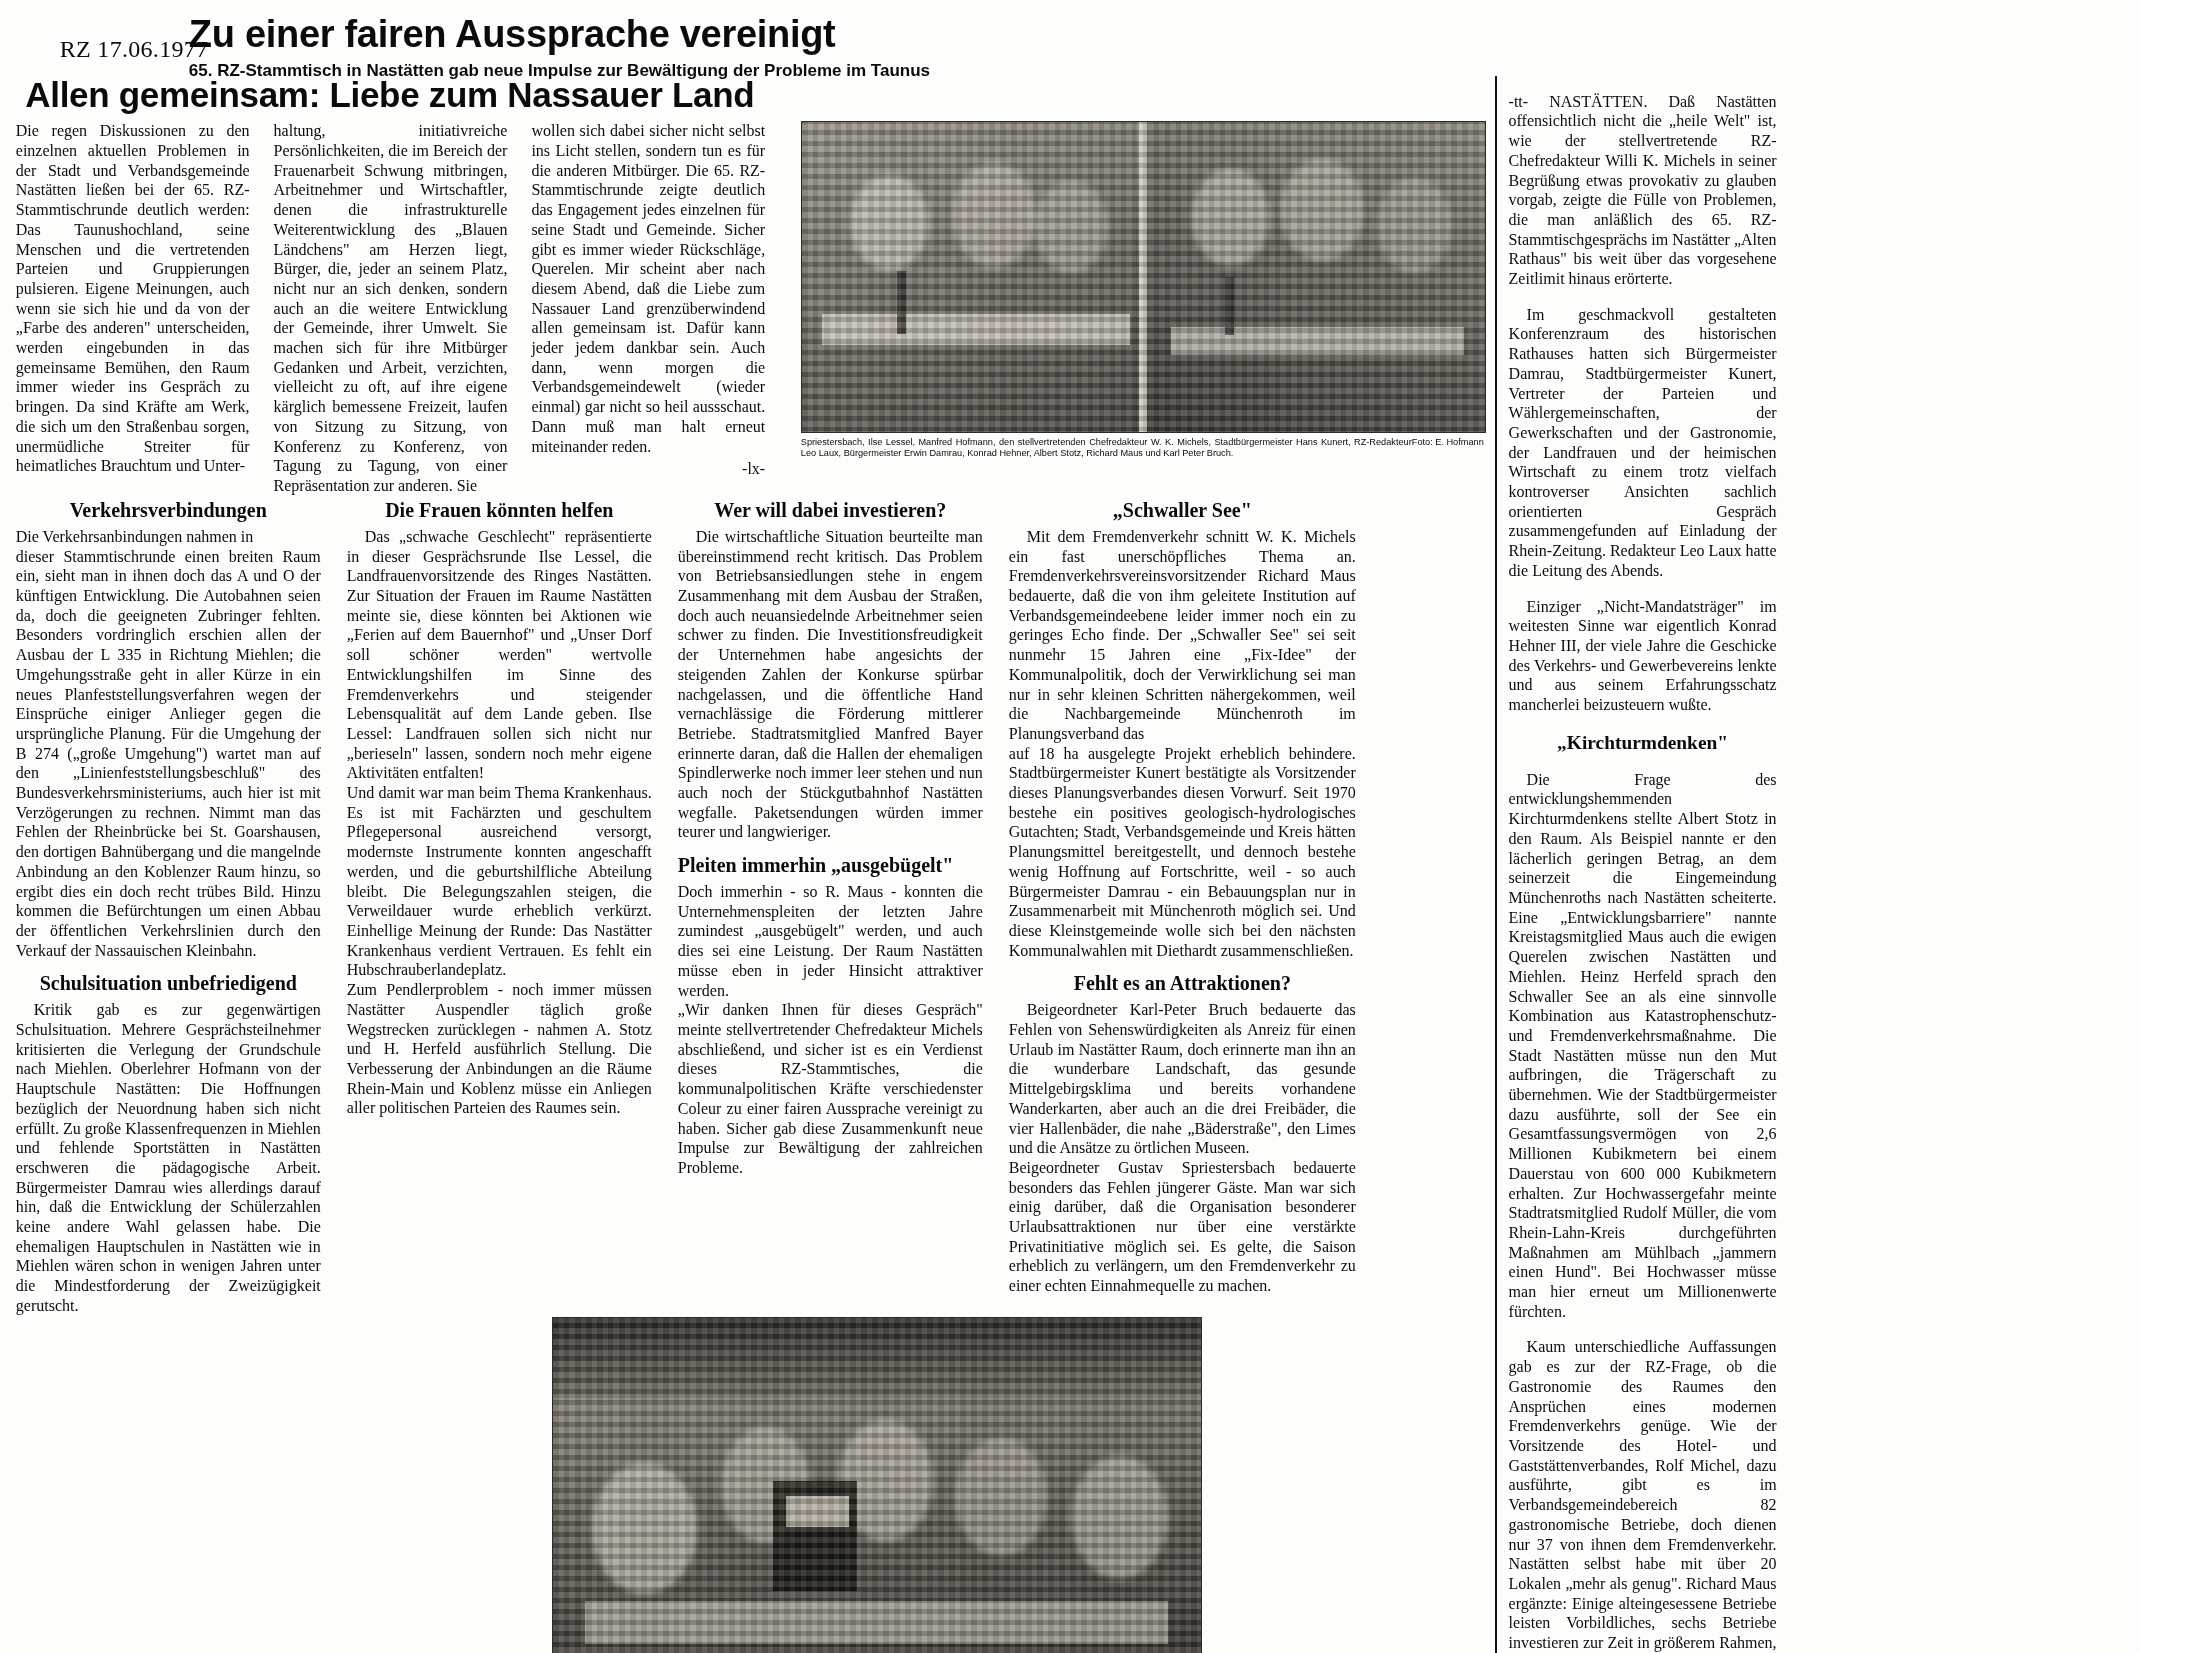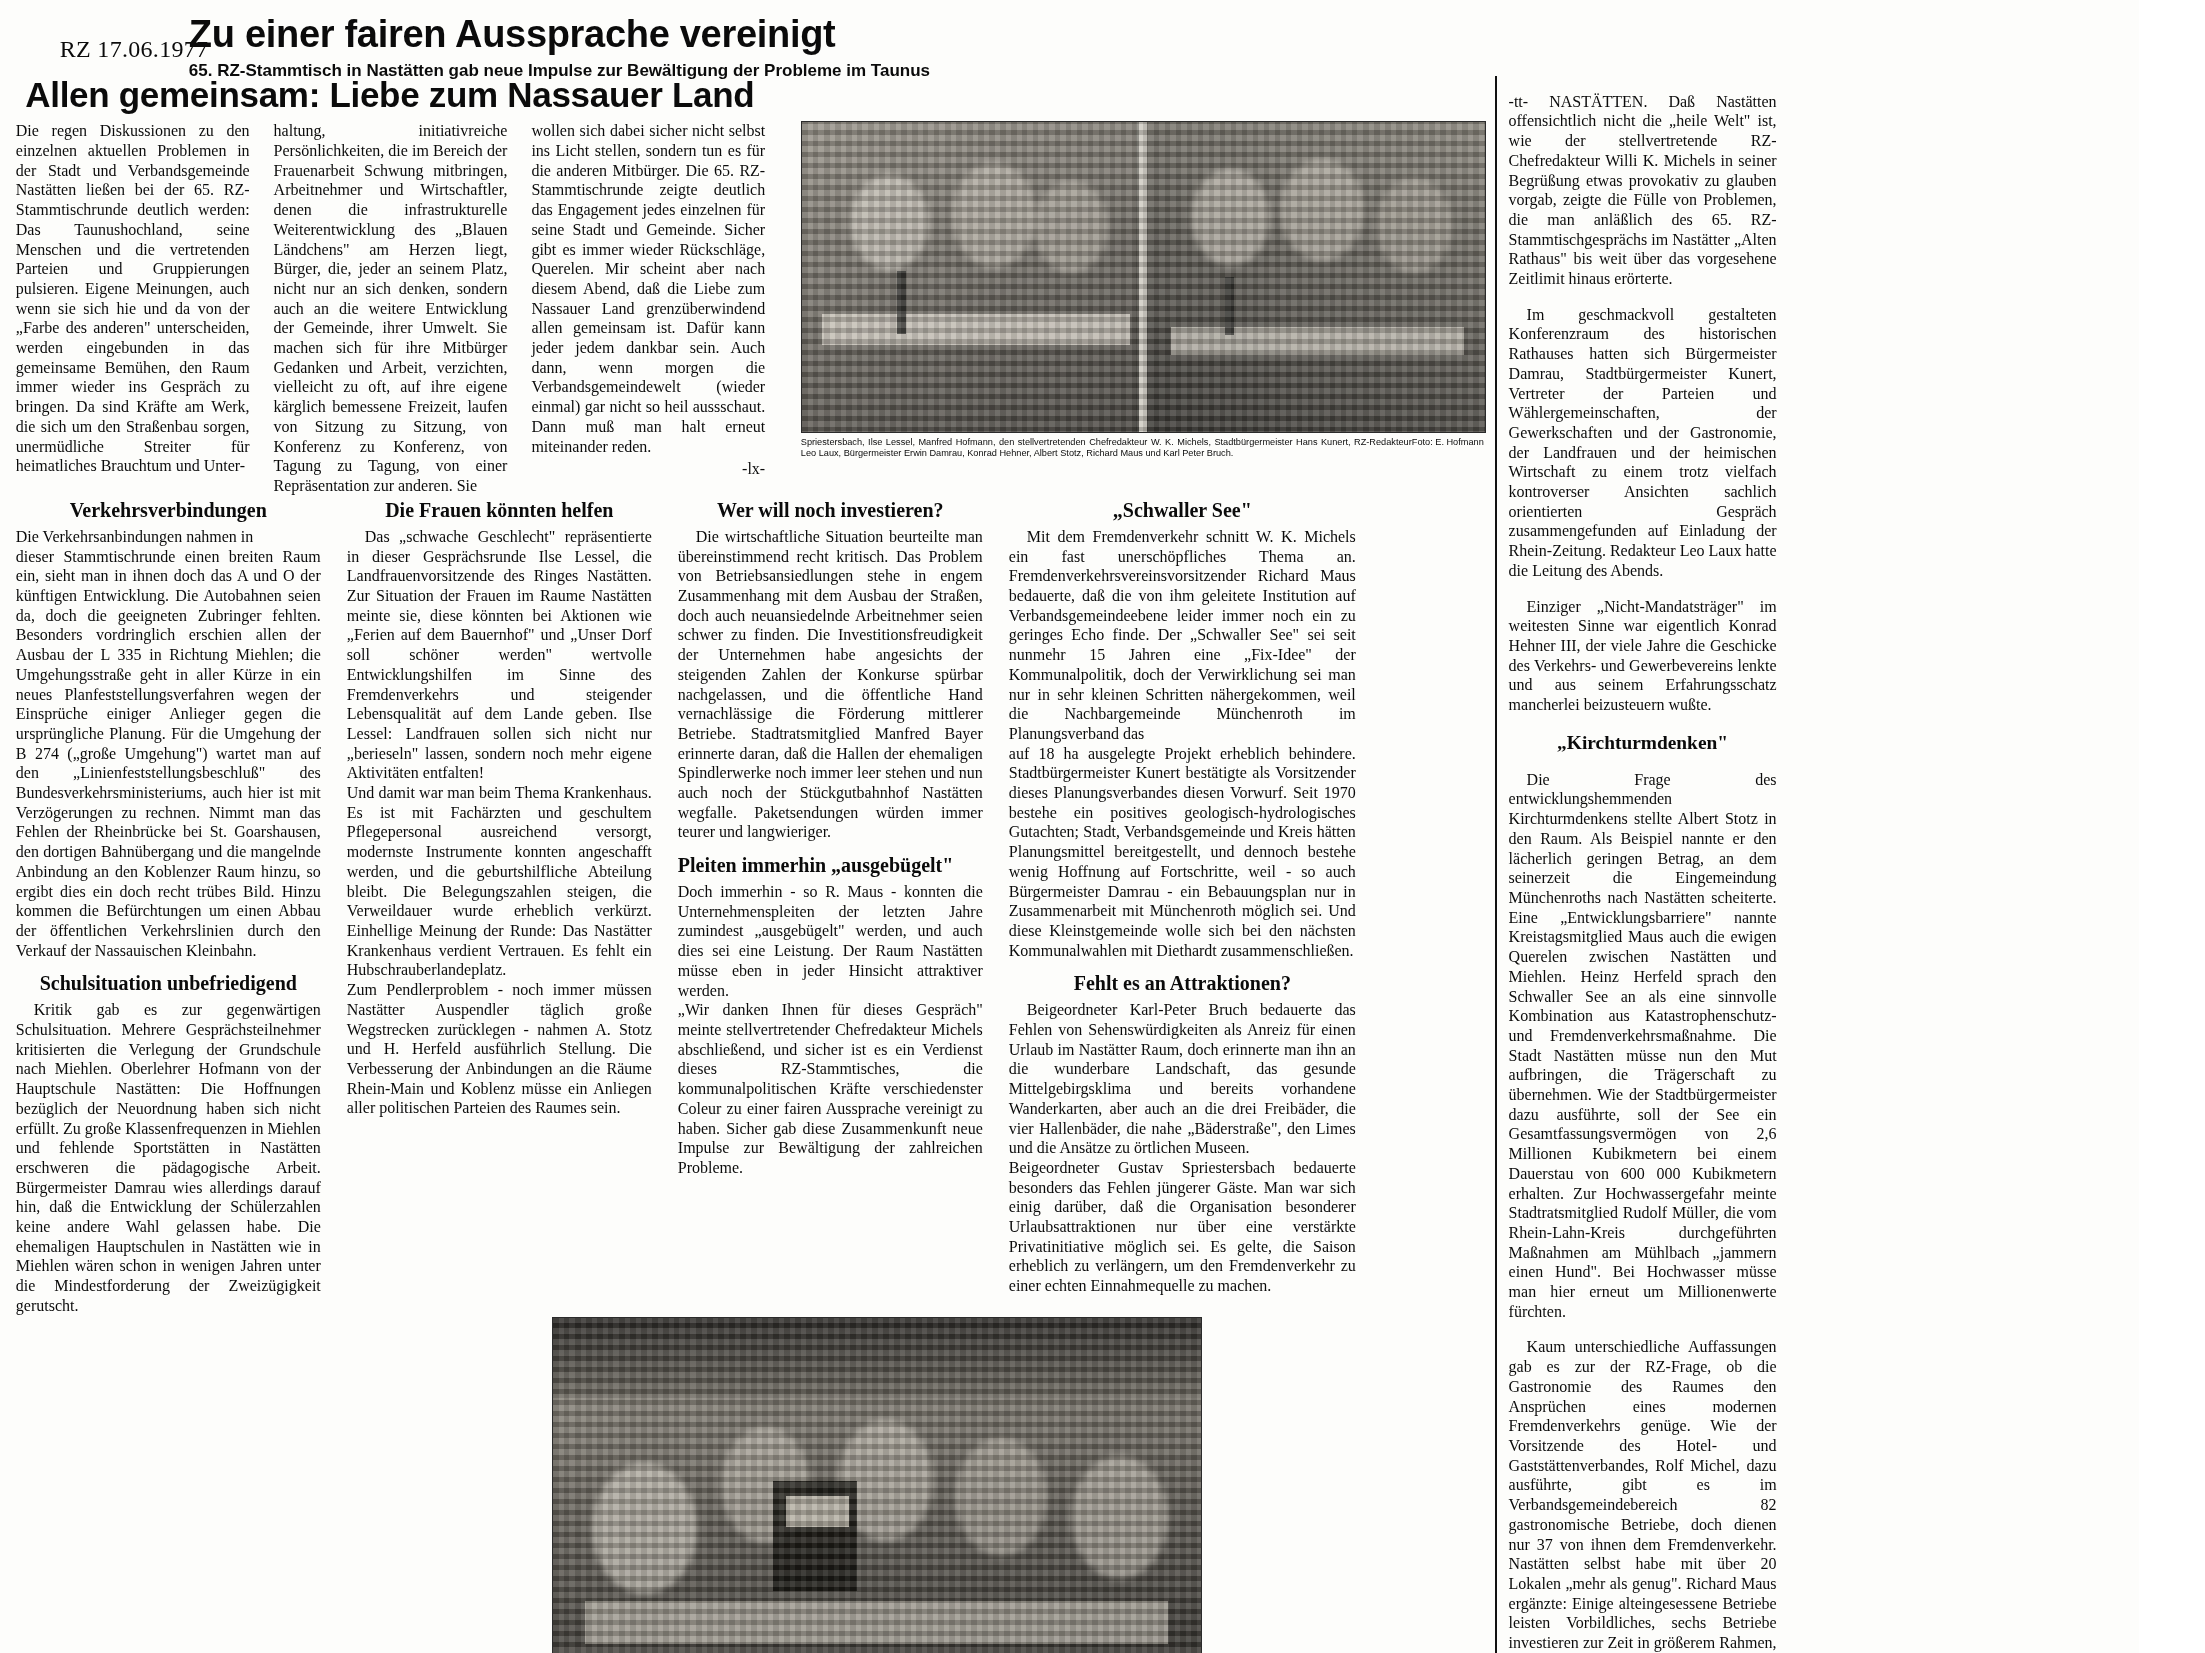--- a/index.html
+++ b/index.html
@@ -213,21 +213,21 @@
         <div class="c4">
           <div class="sub-head first">Die Frauen könnten helfen</div>
           <div class="body-col">
             <p class="indent">Das „schwache Geschlecht" repräsentierte in dieser Gesprächsrunde Ilse Lessel, die Landfrauenvorsitzende des Ringes Nastätten. Zur Situation der Frauen im Raume Nastätten meinte sie, diese könnten bei Aktionen wie „Ferien auf dem Bauernhof" und „Unser Dorf soll schöner werden" wertvolle Entwicklungshilfen im Sinne des Fremdenverkehrs und steigender Lebensqualität auf dem Lande geben. Ilse Lessel: Landfrauen sollen sich nicht nur „berieseln" lassen, sondern noch mehr eigene Aktivitäten entfalten!</p>
             <p class="indent">Und damit war man beim Thema Krankenhaus. Es ist mit Fachärzten und geschultem Pflegepersonal ausreichend versorgt, modernste Instrumente konnten angeschafft werden, und die geburtshilfliche Abteilung bleibt. Die Belegungszahlen steigen, die Verweildauer wurde erheblich verkürzt. Einhellige Meinung der Runde: Das Nastätter Krankenhaus verdient Vertrauen. Es fehlt ein Hubschrauberlandeplatz.</p>
             <p class="indent">Zum Pendlerproblem - noch immer müssen Nastätter Auspendler täglich große Wegstrecken zurücklegen - nahmen A. Stotz und H. Herfeld ausführlich Stellung. Die Verbesserung der Anbindungen an die Räume Rhein-Main und Koblenz müsse ein Anliegen aller politischen Parteien des Raumes sein.</p>
           </div>
         </div>
 
         <div class="c4">
-          <div class="sub-head first">Wer will noch investieren?</div>
+          <div class="sub-head first">Wer will dabei investieren?</div>
           <div class="body-col">
             <p class="indent">Die wirtschaftliche Situation beurteilte man übereinstimmend recht kritisch. Das Problem von Betriebsansiedlungen stehe in engem Zusammenhang mit dem Ausbau der Straßen, doch auch neuansiedelnde Arbeitnehmer seien schwer zu finden. Die Investitionsfreudigkeit der Unternehmen habe angesichts der steigenden Zahlen der Konkurse spürbar nachgelassen, und die öffentliche Hand vernachlässige die Förderung mittlerer Betriebe. Stadtratsmitglied Manfred Bayer erinnerte daran, daß die Hallen der ehemaligen Spindlerwerke noch immer leer stehen und nun auch noch der Stückgutbahnhof Nastätten wegfalle. Paketsendungen würden immer teurer und langwieriger.</p>
           </div>
           <div class="sub-head" style="text-align:left;">Pleiten immerhin „ausgebügelt"</div>
           <div class="body-col">
             <p>Doch immerhin - so R. Maus - konnten die Unternehmenspleiten der letzten Jahre zumindest „ausgebügelt" werden, und auch dies sei eine Leistung. Der Raum Nastätten müsse eben in jeder Hinsicht attraktiver werden.</p>
             <p class="indent">„Wir danken Ihnen für dieses Gespräch" meinte stellvertretender Chefredakteur Michels abschließend, und sicher ist es ein Verdienst dieses RZ-Stammtisches, die kommunalpolitischen Kräfte verschiedenster Coleur zu einer fairen Aussprache vereinigt zu haben. Sicher gab diese Zusammenkunft neue Impulse zur Bewältigung der zahlreichen Probleme.</p>
           </div>
         </div>
 

